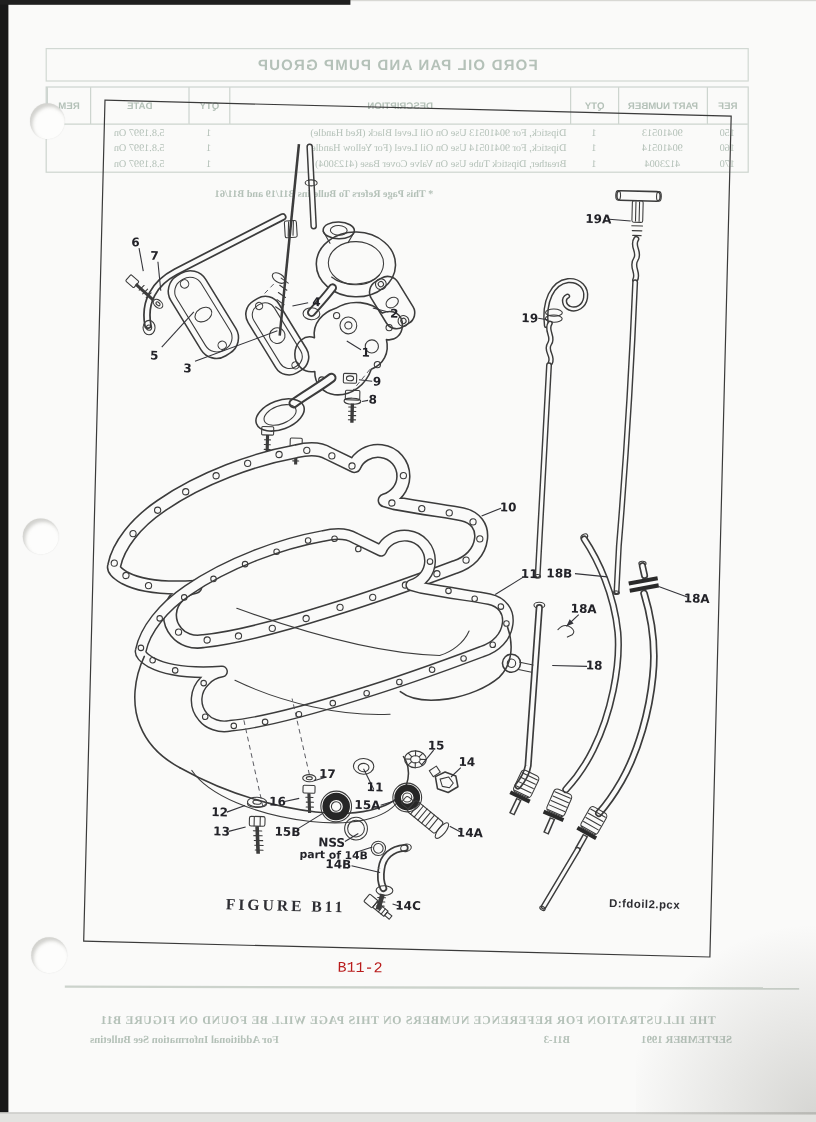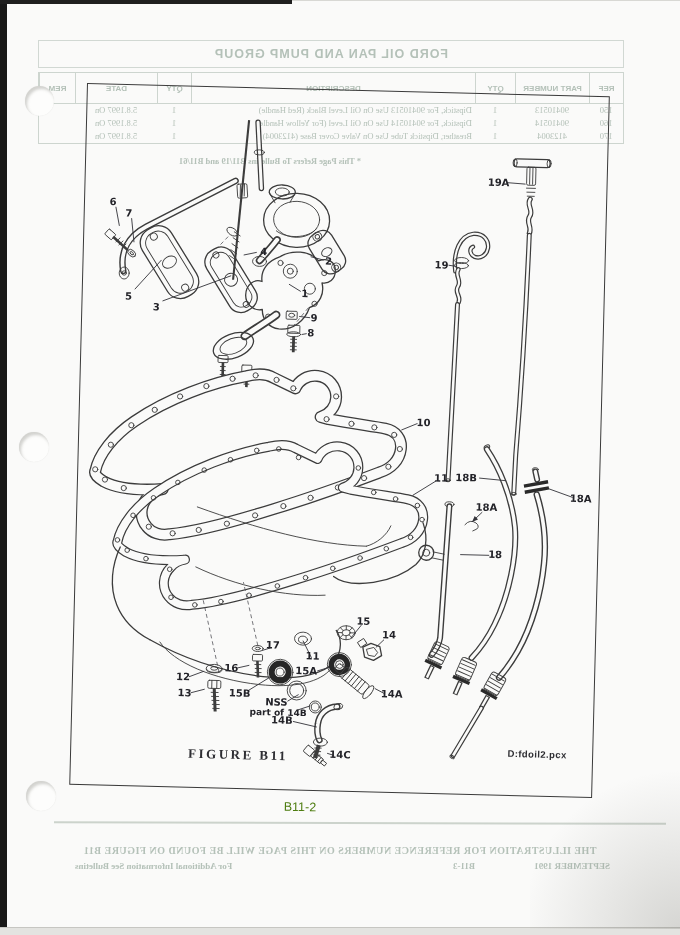--- a/index.html
+++ b/index.html
@@ -45,21 +45,21 @@
   
   .fig-box{position:absolute;left:87px;top:83px;width:521px;height:700px;
         border:1.6px solid #3a3a3a;transform:rotate(1.45deg);transform-origin:0 0;}
   .fig-box svg{position:absolute;left:0;top:0;}
   .caption{position:absolute;left:112px;top:659px;width:110px;text-align:center;
         font-family:"Liberation Serif",serif;font-weight:bold;font-size:13px;
         letter-spacing:2.5px;color:#2e2e33;}
   .pcx{position:absolute;left:418px;top:653px;width:96px;text-align:center;
         font-weight:bold;font-size:9.5px;letter-spacing:0.4px;color:#2d2d32;}
   .pageno{position:absolute;left:268px;top:800px;width:64px;text-align:center;
-        font-family:Liberation Sans, sans-serif;font-size:12.5px;color:#4d7c0f;transform:rotate(0.8deg);}
+        font-family:Liberation Mono, monospace;font-size:12.5px;color:#b91c1c;transform:rotate(0.8deg);}
   
   .ln{fill:none;stroke:#3c3c3c;stroke-width:1.3;stroke-linejoin:round;stroke-linecap:round;}
   .ln2{fill:none;stroke:#3c3c3c;stroke-width:0.9;stroke-linejoin:round;stroke-linecap:round;}
   .to{fill:none;stroke:#3c3c3c;stroke-linecap:round;}
   .ti{fill:none;stroke:#fafaf9;stroke-linecap:round;}
   .lead{stroke:#34343a;stroke-width:0.9;}
   .dash{stroke:#55555c;stroke-width:0.8;stroke-dasharray:4 3;fill:none;}
   .lbl{font:bold 10px "DejaVu Sans",sans-serif;fill:#232329;}
   .lbl-sm{font:bold 9px "DejaVu Sans",sans-serif;fill:#232329;}
   .bd{stroke:#2a2a2a;stroke-width:3.4;}

